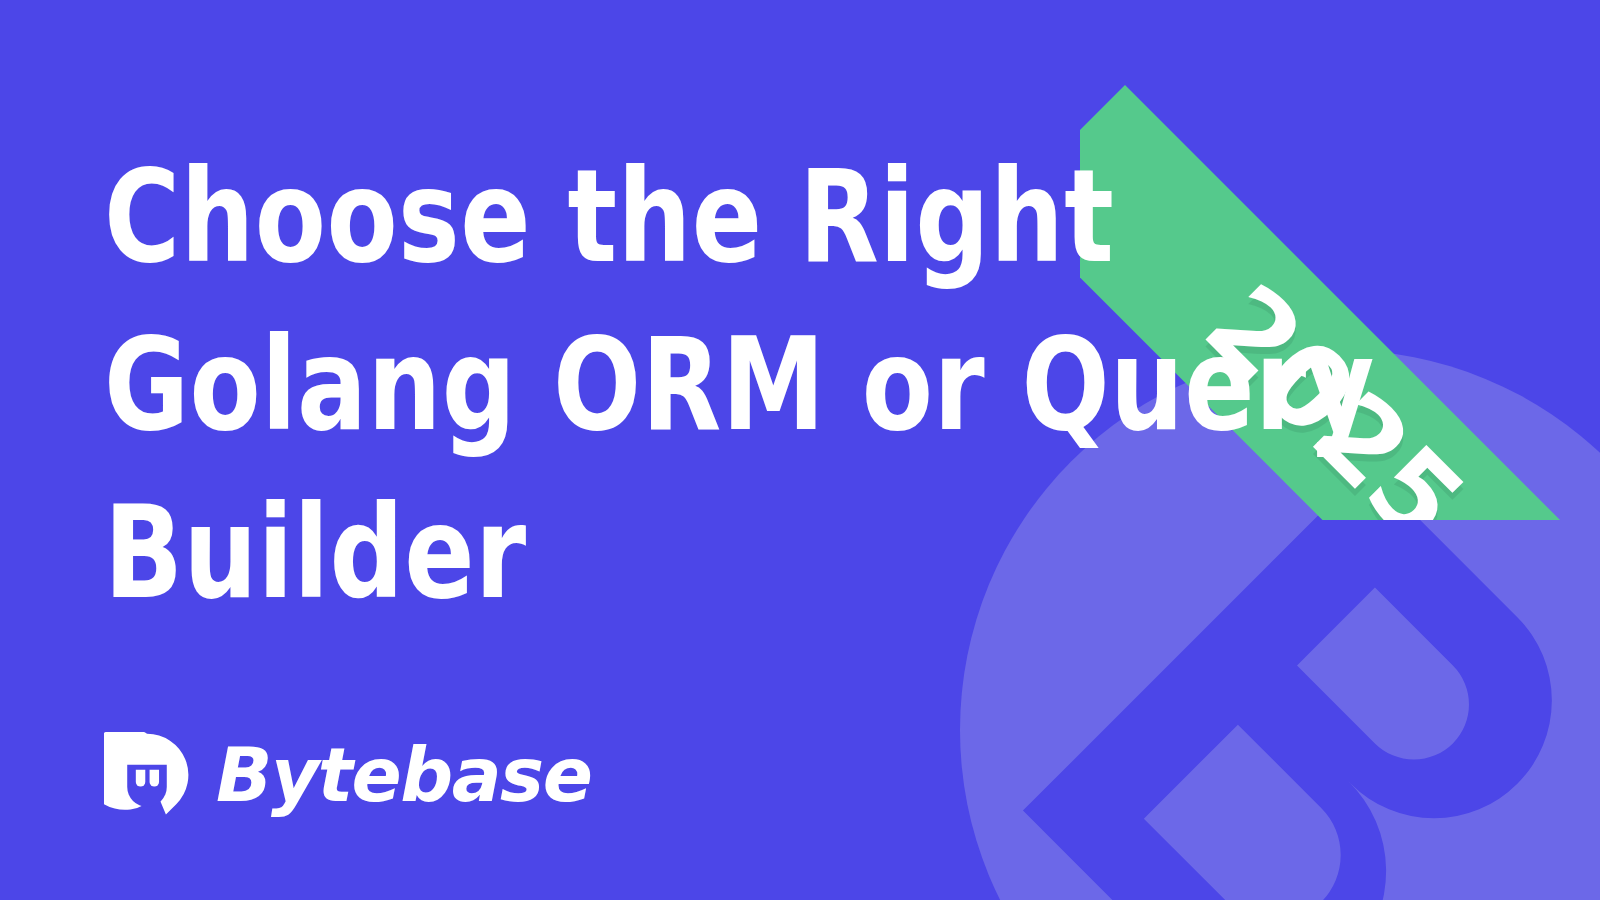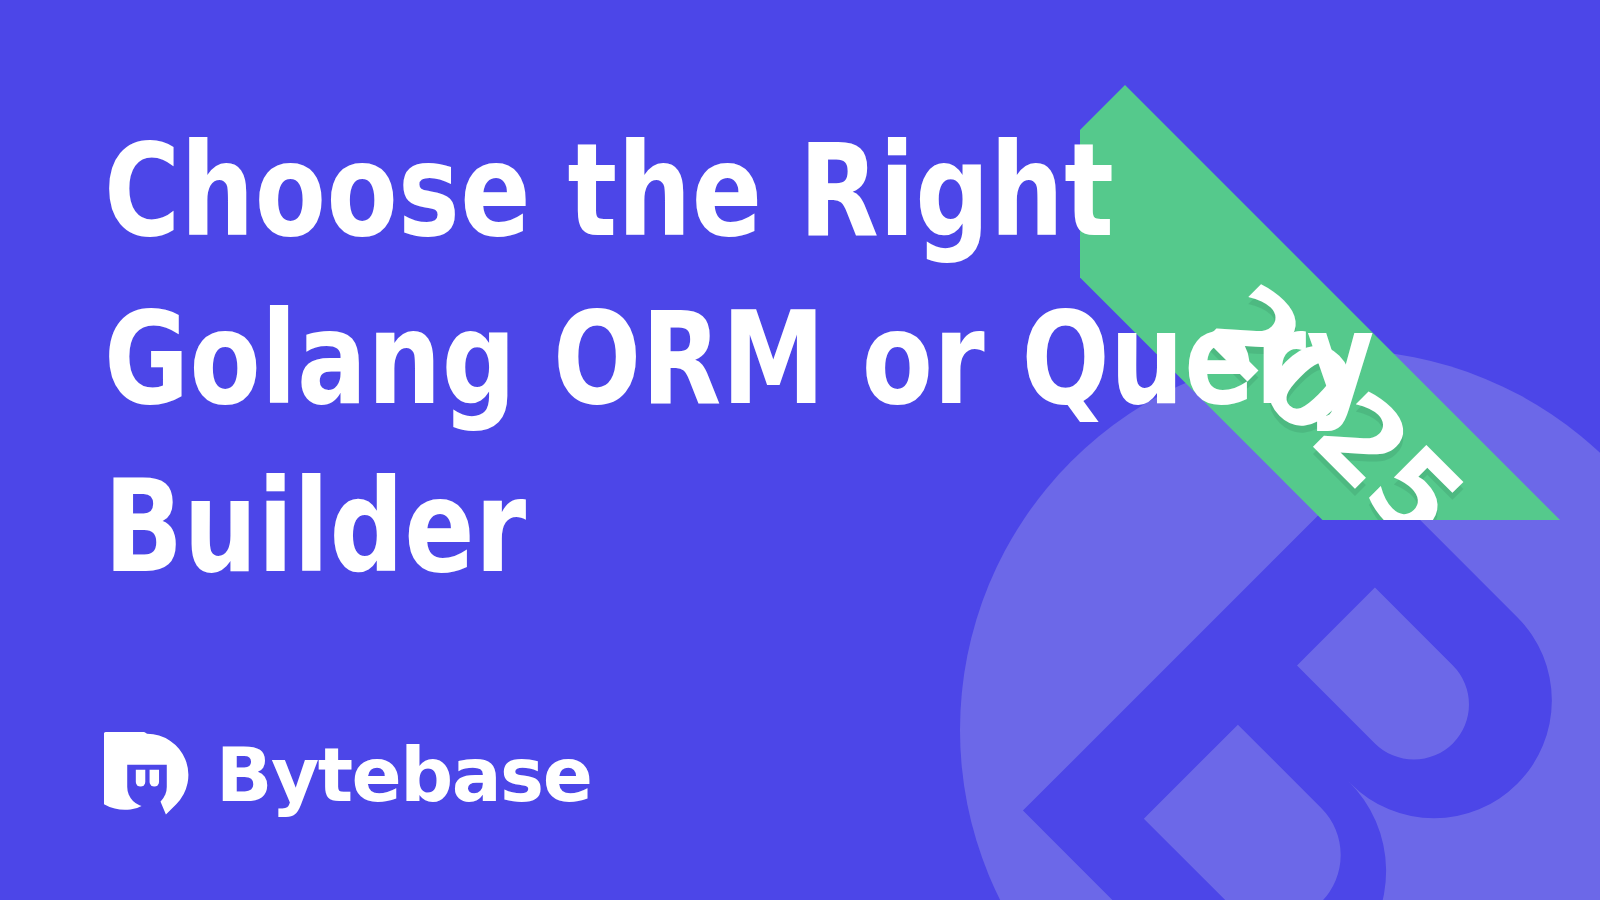--- a/index.html
+++ b/index.html
@@ -61,21 +61,21 @@
     letter-spacing: -2px;
     margin-left: 228px;
     text-shadow: 5px 5px 0 rgba(60,150,105,0.30);
     white-space: nowrap;
   }
 
   
   .headline {
     position: absolute;
     left: 104px;
-    top: 86px;
+    top: 112px;
     width: 1180px;
     z-index: 3;
   }
   .headline .line {
     display: block;
     font-family: "Liberation Sans Narrow", "DejaVu Sans Condensed", "Liberation Sans", sans-serif;
     font-weight: bold;
     font-size: 128px;
     line-height: 168px;
     color: #ffffff;
@@ -97,20 +97,21 @@
   }
   .brand-mark { width: 86px; height: 86px; flex: 0 0 auto; display: block; }
   .brand-mark svg { display: block; width: 100%; height: 100%; }
   .brand-name {
     font-family: "DejaVu Sans", "Liberation Sans", sans-serif;
     font-weight: bold;
     font-size: 74px;
     line-height: 1;
     color: #ffffff;
     letter-spacing: -1.5px;
+    font-style: italic;
   }
 </style>
 </head>
 <body>
 
 <div id="stage">
 
   <div class="watermark">
     <svg viewBox="0 0 400 400" xmlns="http://www.w3.org/2000/svg" aria-hidden="true">
       <defs>

